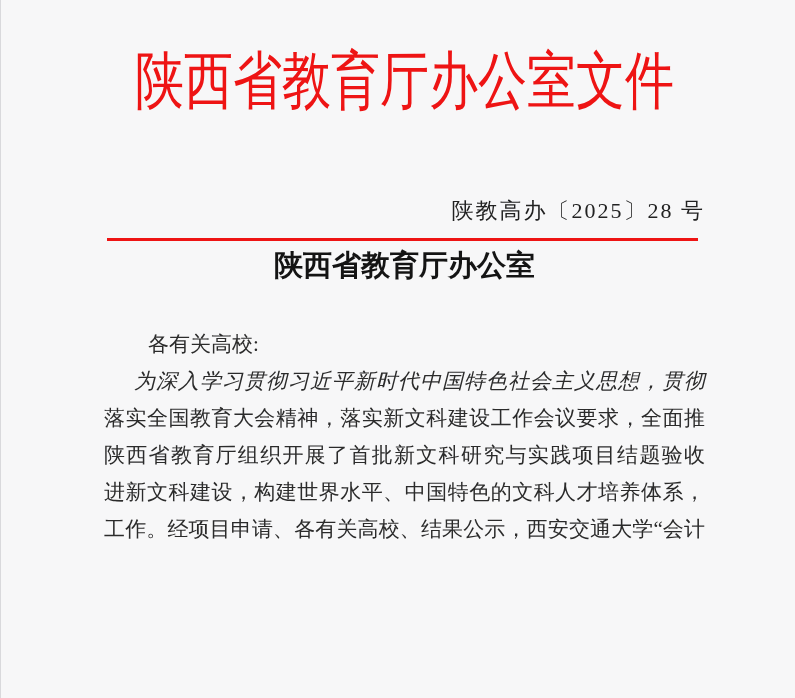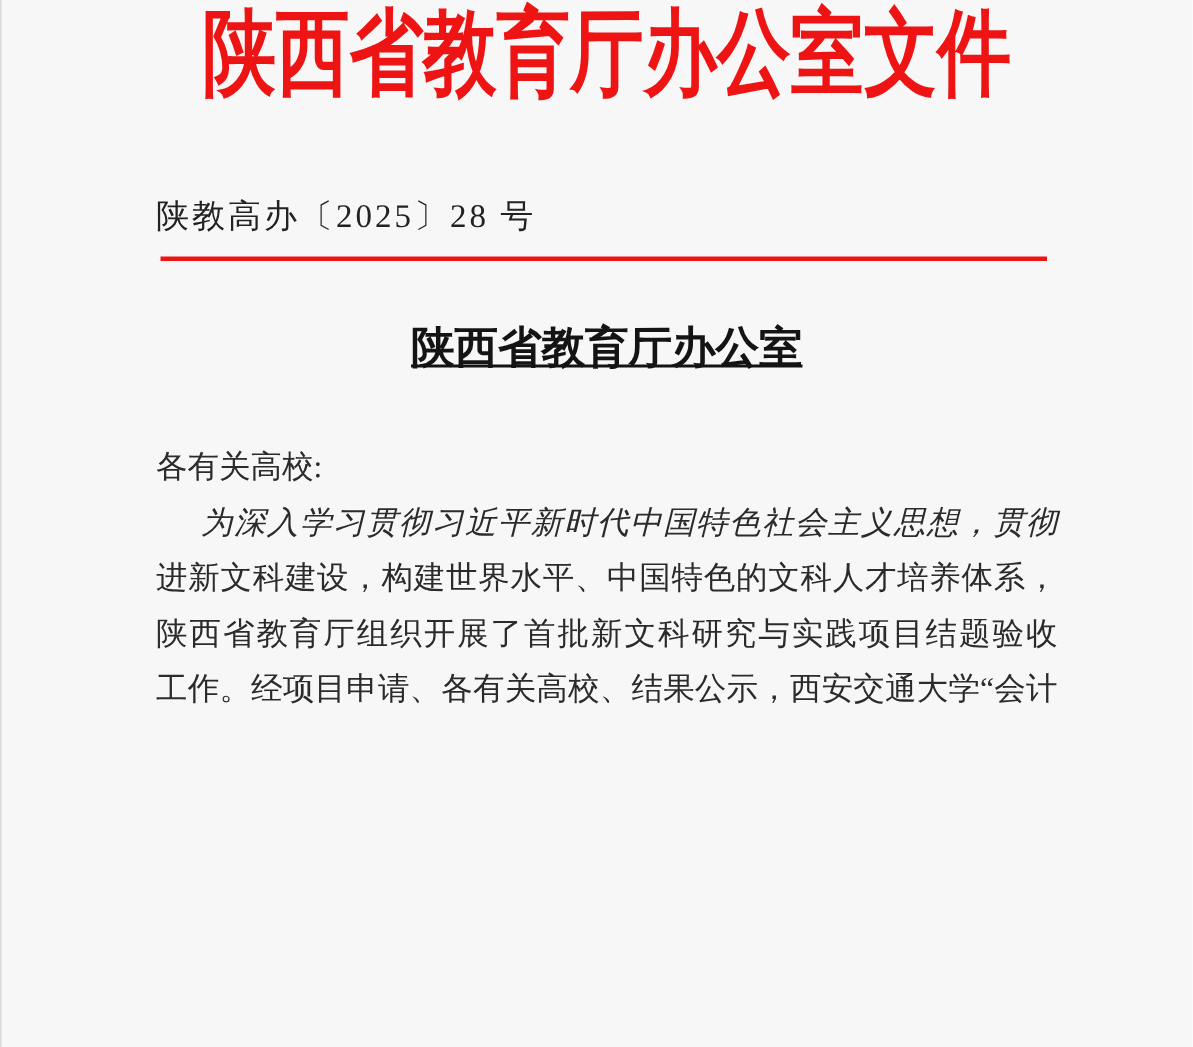--- a/index.html
+++ b/index.html
@@ -20,81 +20,81 @@
   }
   .inner {
     box-sizing: border-box;
     width: 100%;
     height: 100%;
     padding-left: 103px;
     padding-right: 90px;
   }
   
   .letterhead {
+    margin-top: 46px;
     height: 72px;
     line-height: 72px;
     text-align: center;
     font-size: 49px;
-    font-weight: bold;
+    font-weight: normal;
     color: #ee1414;
     white-space: nowrap;
   }
   .letterhead .stretch {
     display: inline-block;
     transform: scaleY(1.28);
     transform-origin: center;
     letter-spacing: 0px;
   }
   
   .doc-number {
-    margin-top: 57px;
+    margin-top: 78px;
     height: 30px;
     line-height: 30px;
-    text-align: left;
+    text-align: right;
     font-size: 22px;
     letter-spacing: 2px;
     color: #222222;
     white-space: nowrap;
   }
   
   .red-divider {
     margin-top: 12px;
     margin-left: 3px;
     width: 591px;
     height: 3px;
     background: #ee1414;
   }
   
   .doc-title {
-    margin-top: 34px;
     text-align: center;
     font-weight: bold;
     color: #141414;
     font-size: 29px;
-    text-decoration: underline;
   }
   .doc-title .line {
     height: 48px;
     line-height: 48px;
     white-space: nowrap;
   }
   
   .body-block {
     margin-top: 37px;
     font-size: 21px;
     color: #2b2b2b;
   }
   .body-line {
     height: 37px;
     line-height: 37px;
     text-align: justify;
     text-align-last: justify;
   }
   .body-line.no-stretch {
     text-align-last: left;
+    margin-left: 44px;
   }
   .body-line.indent {
     text-indent: 30px;
     font-style: italic;
   }
 </style>
 </head>
 <body>
 
 <div class="page">
@@ -108,19 +108,20 @@
 
     <div class="red-divider"></div>
 
     <div class="doc-title">
       <div class="line">陕西省教育厅办公室</div>
     </div>
 
     <div class="body-block">
       <div class="body-line no-stretch">各有关高校:</div>
       <div class="body-line indent">为深入学习贯彻习近平新时代中国特色社会主义思想，贯彻</div>
+      <div class="body-line">落实全国教育大会精神，落实新文科建设工作会议要求，全面推</div>
+      <div class="body-line">陕西省教育厅组织开展了首批新文科研究与实践项目结题验收</div>
       <div class="body-line">进新文科建设，构建世界水平、中国特色的文科人才培养体系，</div>
-      <div class="body-line">陕西省教育厅组织开展了首批新文科研究与实践项目结题验收</div>
       <div class="body-line">工作。经项目申请、各有关高校、结果公示，西安交通大学“会计</div>
     </div>
 
   </div>
 </div>
 
 </body></html>

